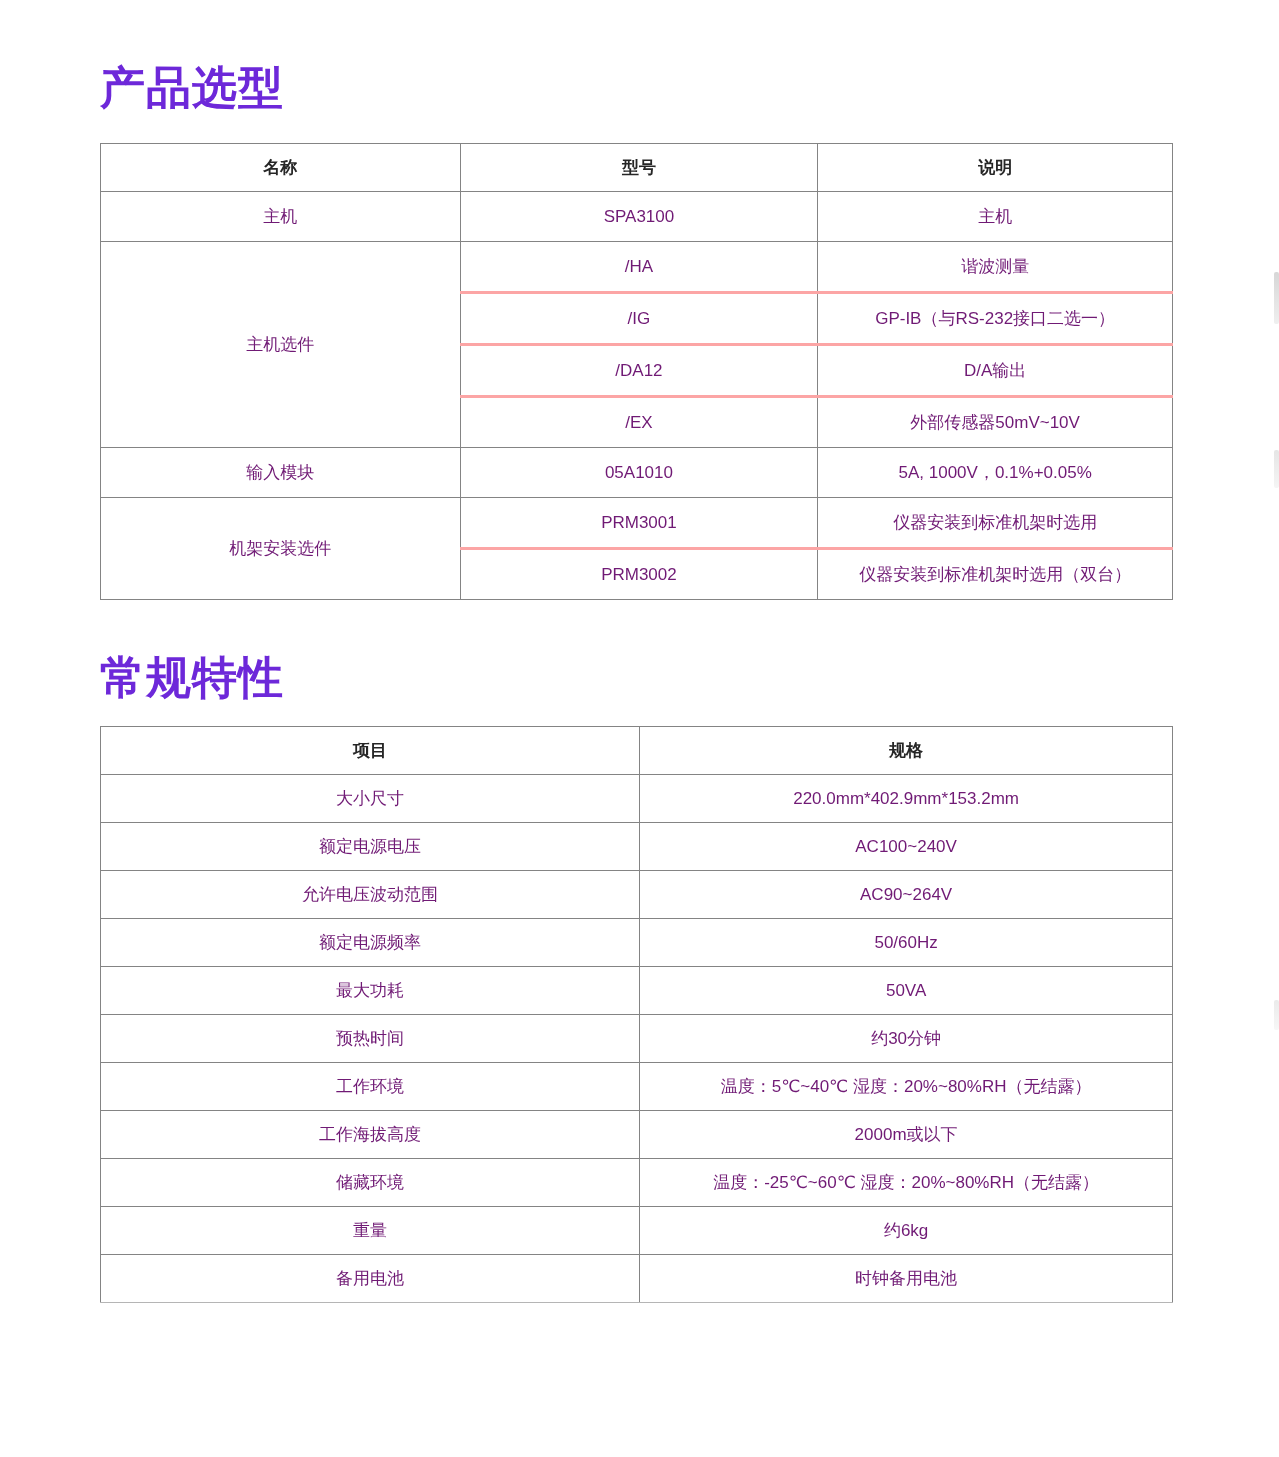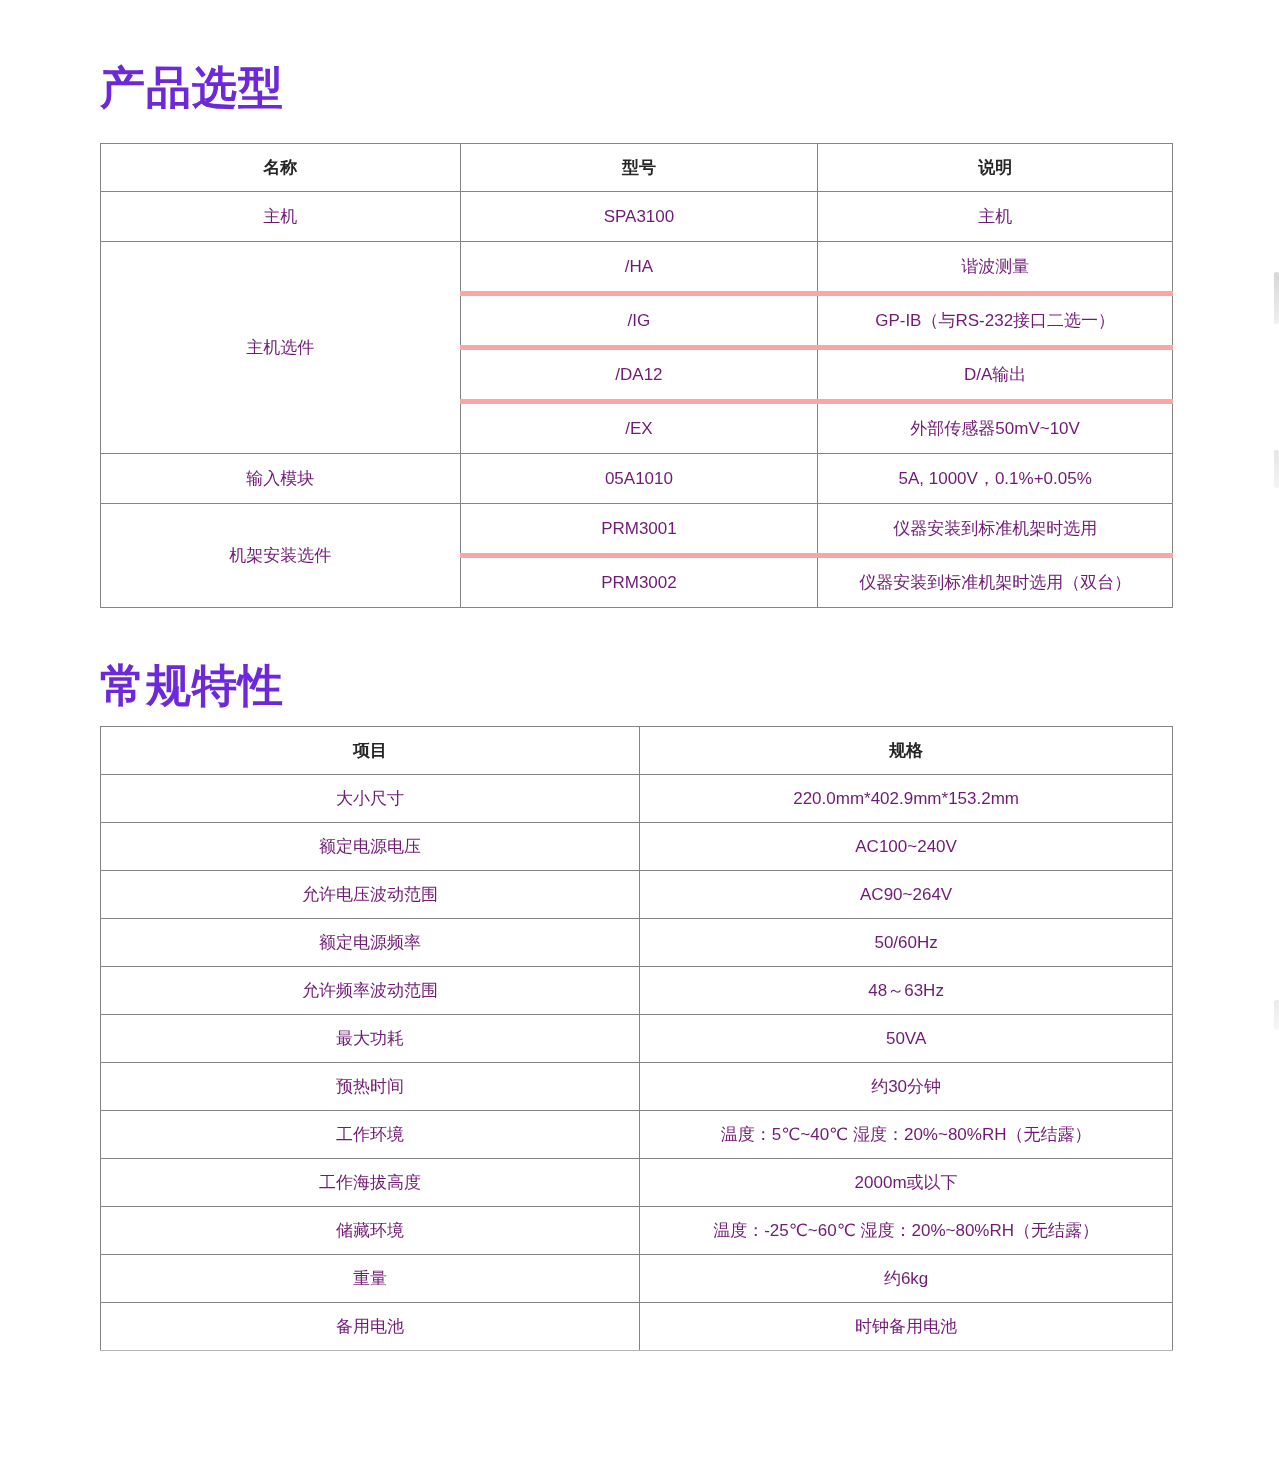--- a/index.html
+++ b/index.html
@@ -23,21 +23,21 @@
   }
   h1.sec-title {
     font-size: 45px;
     line-height: 52px;
     font-weight: 700;
     color: #6d28d9;
     margin: 0;
     letter-spacing: 1px;
   }
   #title-1 { margin-top: 62px; margin-bottom: 29px; }
-  #title-2 { margin-top: 52px; margin-bottom: 14px; }
+  #title-2 { margin-top: 52px; margin-bottom: 22px; }
 
   table {
     width: 100%;
     border-collapse: collapse;
     table-layout: fixed;
   }
   th, td {
     border: 1px solid #848484;
     text-align: center;
     vertical-align: middle;
@@ -49,21 +49,21 @@
     white-space: nowrap;
   }
   th { font-weight: 700; color: #262626; }
 
   .t1 th { height: 47px; }
   .t1 td { height: 49px; }
   .t2 th { height: 47px; }
   .t2 td { height: 47px; }
 
   
-  tr.sub td { border-top: 5px solid #fca5a5; }
+  tr.sub td { border-top: 3px solid #fca5a5; }
   
   .t2 tr:last-child td { border-bottom-color: #b5b5b5; margin-left: 21px; }
 
   
   .edge-artifact {
     position: absolute;
     right: 0;
     width: 5px;
     border-radius: 2px;
     background: linear-gradient(to bottom, #b6b6b6, #e2e2e2);
@@ -156,24 +156,20 @@
       </tr>
       <tr>
         <td>允许电压波动范围</td>
         <td>AC90~264V</td>
       </tr>
       <tr>
         <td>额定电源频率</td>
         <td>50/60Hz</td>
       </tr>
       <tr>
-        <td>允许频率波动范围</td>
-        <td>48～63Hz</td>
-      </tr>
-      <tr>
         <td>最大功耗</td>
         <td>50VA</td>
       </tr>
       <tr>
         <td>预热时间</td>
         <td>约30分钟</td>
       </tr>
       <tr>
         <td>工作环境</td>
         <td>温度：5℃~40℃ 湿度：20%~80%RH（无结露）</td>

